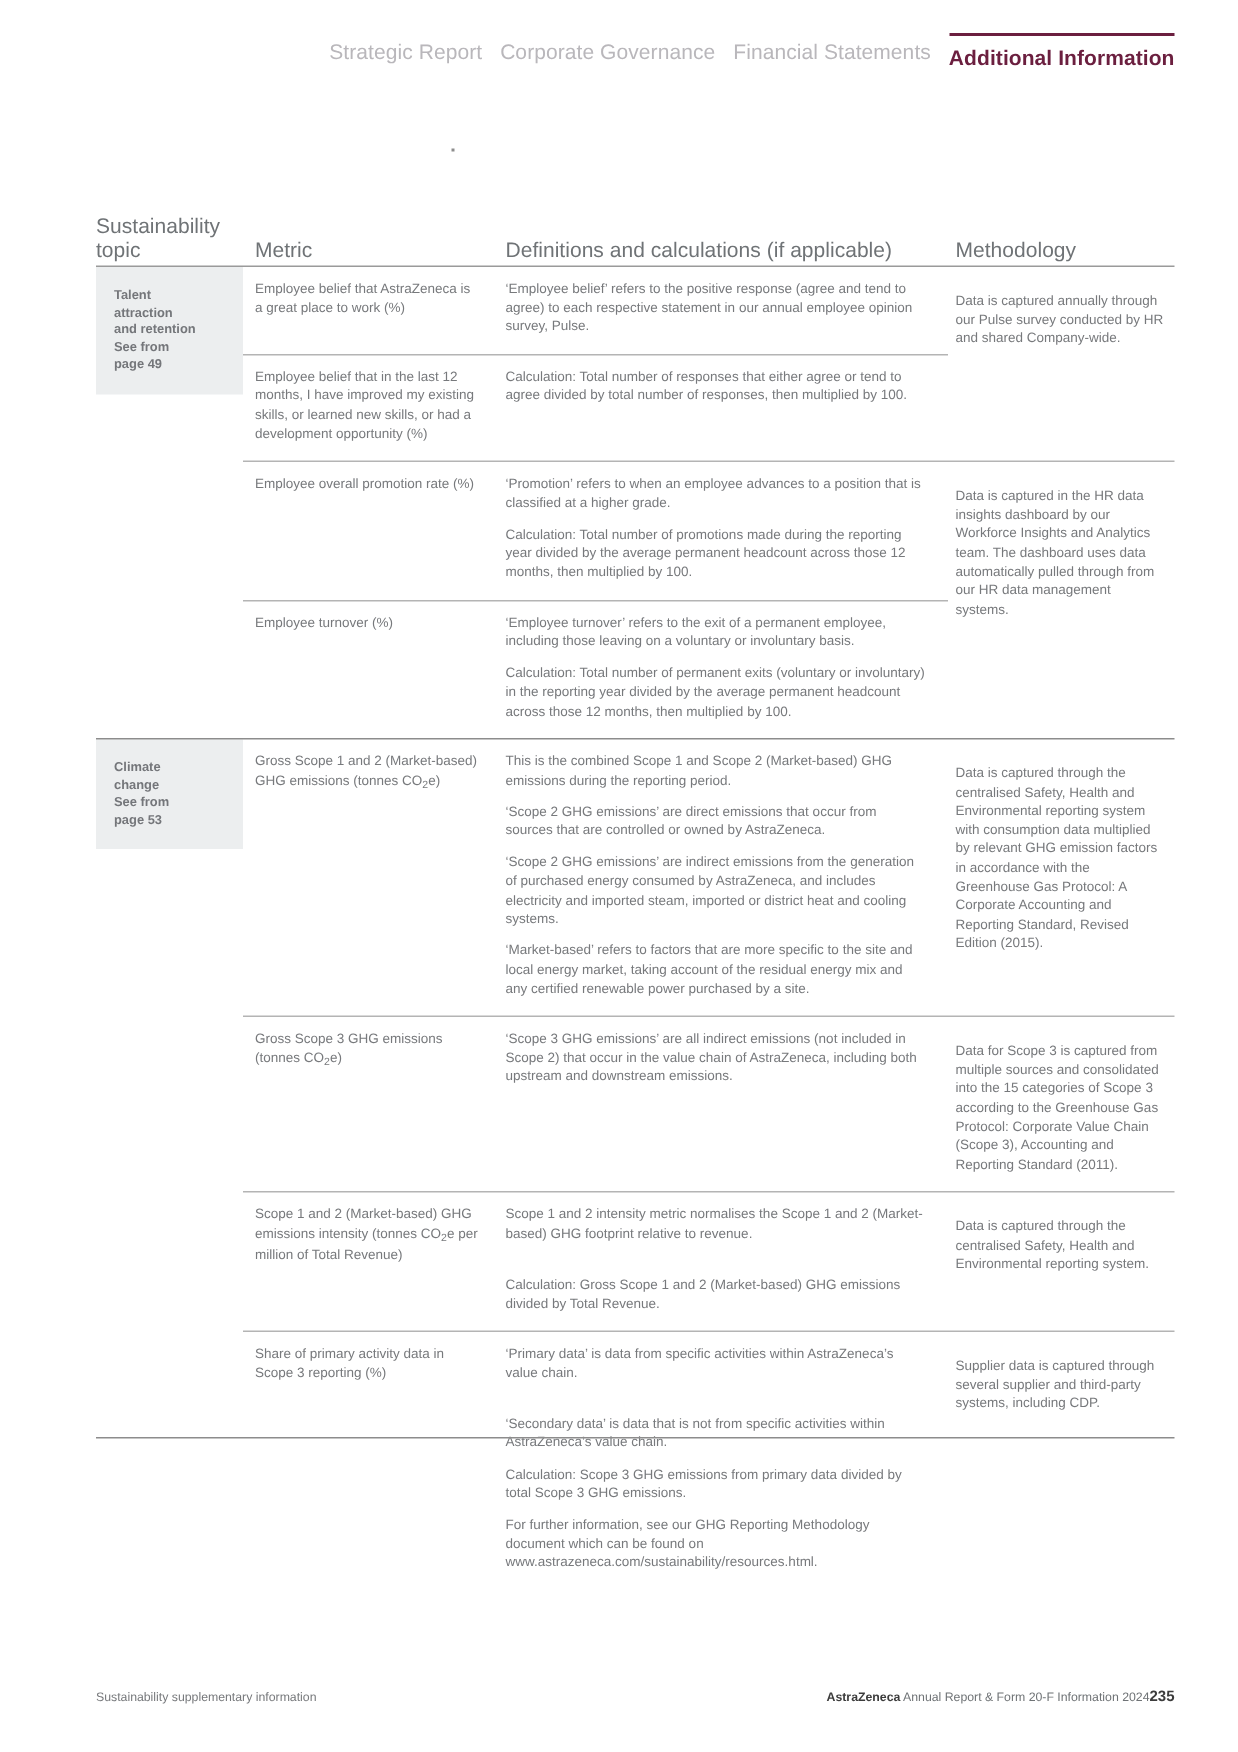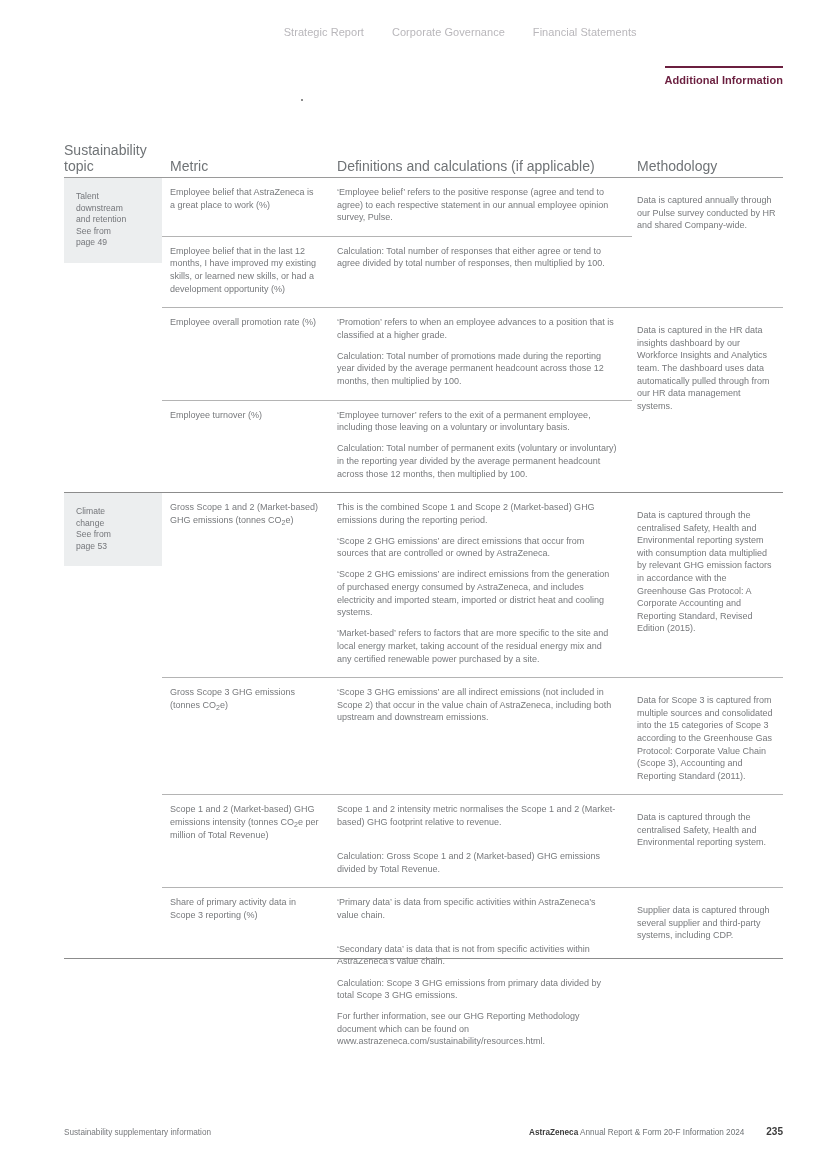--- a/index.html
+++ b/index.html
@@ -14,35 +14,34 @@
     overflow: hidden;
   }
 
   
   .topnav {
     position: absolute;
     top: 22px;
     right: 42px;
     display: flex;
     align-items: flex-start;
-    gap: 28px;
-    font-size: 11px;
+    gap: 12px;
+    font-size: 14px;
     letter-spacing: 0.05px;
   }
   .topnav-item {
     color: #b9b7bb;
     white-space: nowrap;
     padding-top: 4px;
   }
   .topnav-item.active {
     color: #6b1f3f;
     font-weight: bold;
     border-top: 2.2px solid #6b1f3f;
     padding-top: 6px;
-    margin-top: 44px;
   }
 
   .speck {
     position: absolute;
     left: 301px;
     top: 99px;
     width: 2px;
     height: 2px;
     background: #8d8d8d;
   }
@@ -84,20 +83,21 @@
     line-height: 12.6px;
     color: #77797c;
     vertical-align: top;
     padding: 0;
   }
 
   
   td.topic {
     padding: 0;
     vertical-align: top;
+    font-weight: bold;
   }
   .topic-box {
     background: #eceeef;
     padding: 13px 10px 14px 12px;
     font-size: 8.6px;
     line-height: 11.6px;
     color: #74767a;
   }
   .topic-box .ln { display: block; white-space: nowrap; }
 
@@ -144,21 +144,21 @@
     position: absolute;
     left: 64px;
     right: 42px;
     top: 1126px;
     display: flex;
     justify-content: space-between;
     align-items: baseline;
     font-size: 8.2px;
     color: #77797c;
   }
-  .footer-right { display: flex; align-items: baseline; gap: 22px; }
+  .footer-right { display: flex; align-items: baseline; gap: 0; }
   .footer-right .rtext { color: #6f7376; }
   .footer-right .rtext b { color: #3c3c3c; font-weight: bold; }
   .footer-right .pageno {
     font-size: 10px;
     color: #3c3c3c;
     font-weight: bold;
   }
 </style>
 </head>
 <body>
@@ -187,21 +187,21 @@
         <th class="h3">Definitions and calculations (if applicable)</th>
         <th class="h4">Methodology</th>
       </tr>
     </thead>
     <tbody>
 
       <tr>
         <td class="topic" rowspan="4">
           <div class="topic-box">
             <span class="ln">Talent</span>
-            <span class="ln">downstream</span>
+            <span class="ln">attraction</span>
             <span class="ln">and retention</span>
             <span class="ln">See from</span>
             <span class="ln">page 49</span>
           </div>
         </td>
         <td class="metric first-row">Employee belief that AstraZeneca is a great place to work (%)</td>
         <td class="defs first-row">
           <p class="p">‘Employee belief’ refers to the positive response (agree and tend to agree) to each respective statement in our annual employee opinion survey, Pulse.</p>
         </td>
         <td class="method first-row" rowspan="2">

